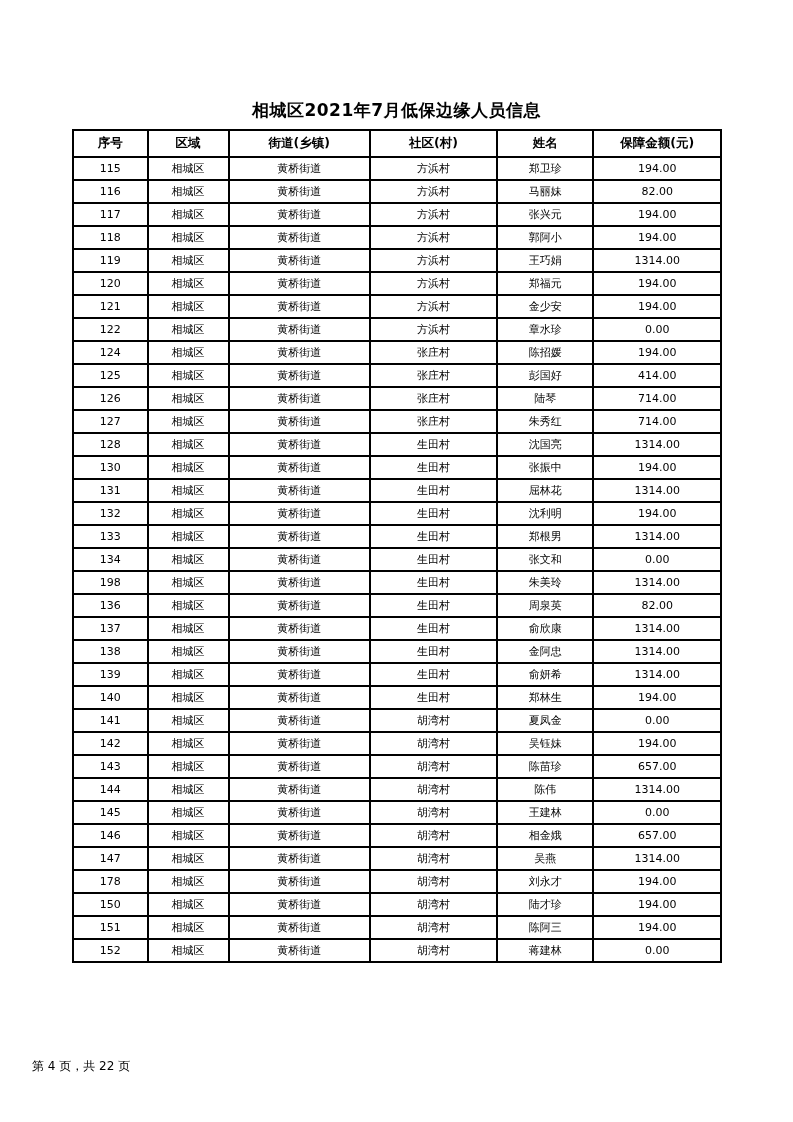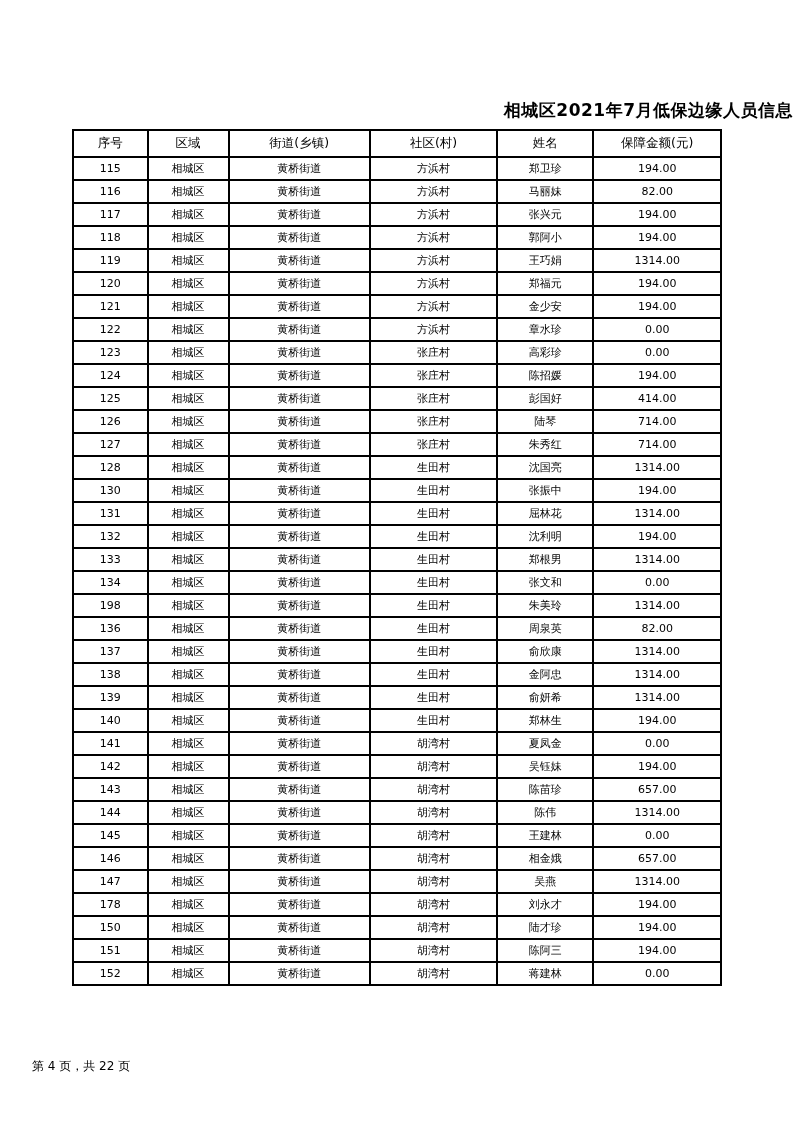--- a/index.html
+++ b/index.html
@@ -14,21 +14,21 @@
     background: #ffffff;
     font-family: "DejaVu Sans", sans-serif;
     color: #000000;
     overflow: hidden;
   }
   .doc-title {
     position: absolute;
     top: 99px;
     left: 0;
     width: 100%;
-    text-align: right;
+    text-align: center;
     font-size: 17px;
     font-weight: bold;
     letter-spacing: 0.5px;
   }
   table.data-table {
     position: absolute;
     top: 129px;
     left: 72px;
     width: 650px;
     border-collapse: collapse;
@@ -39,21 +39,21 @@
     border: 2px solid #000000;
     text-align: center;
     vertical-align: middle;
     padding: 0;
     overflow: hidden;
     white-space: nowrap;
   }
   table.data-table th {
     height: 25px;
     font-size: 12.5px;
-    font-weight: normal;
+    font-weight: bold;
     margin-top: 35px;
   }
   table.data-table td {
     height: 21px;
     font-size: 11px;
     font-weight: normal;
   }
   .page-footer {
     position: absolute;
     top: 1058px;
@@ -149,28 +149,20 @@
         </tr>
         <tr>
           <td>122</td>
           <td>相城区</td>
           <td>黄桥街道</td>
           <td>方浜村</td>
           <td>章水珍</td>
           <td>0.00</td>
         </tr>
         <tr>
-          <td>123</td>
-          <td>相城区</td>
-          <td>黄桥街道</td>
-          <td>张庄村</td>
-          <td>高彩珍</td>
-          <td>0.00</td>
-        </tr>
-        <tr>
           <td>124</td>
           <td>相城区</td>
           <td>黄桥街道</td>
           <td>张庄村</td>
           <td>陈招媛</td>
           <td>194.00</td>
         </tr>
         <tr>
           <td>125</td>
           <td>相城区</td>

